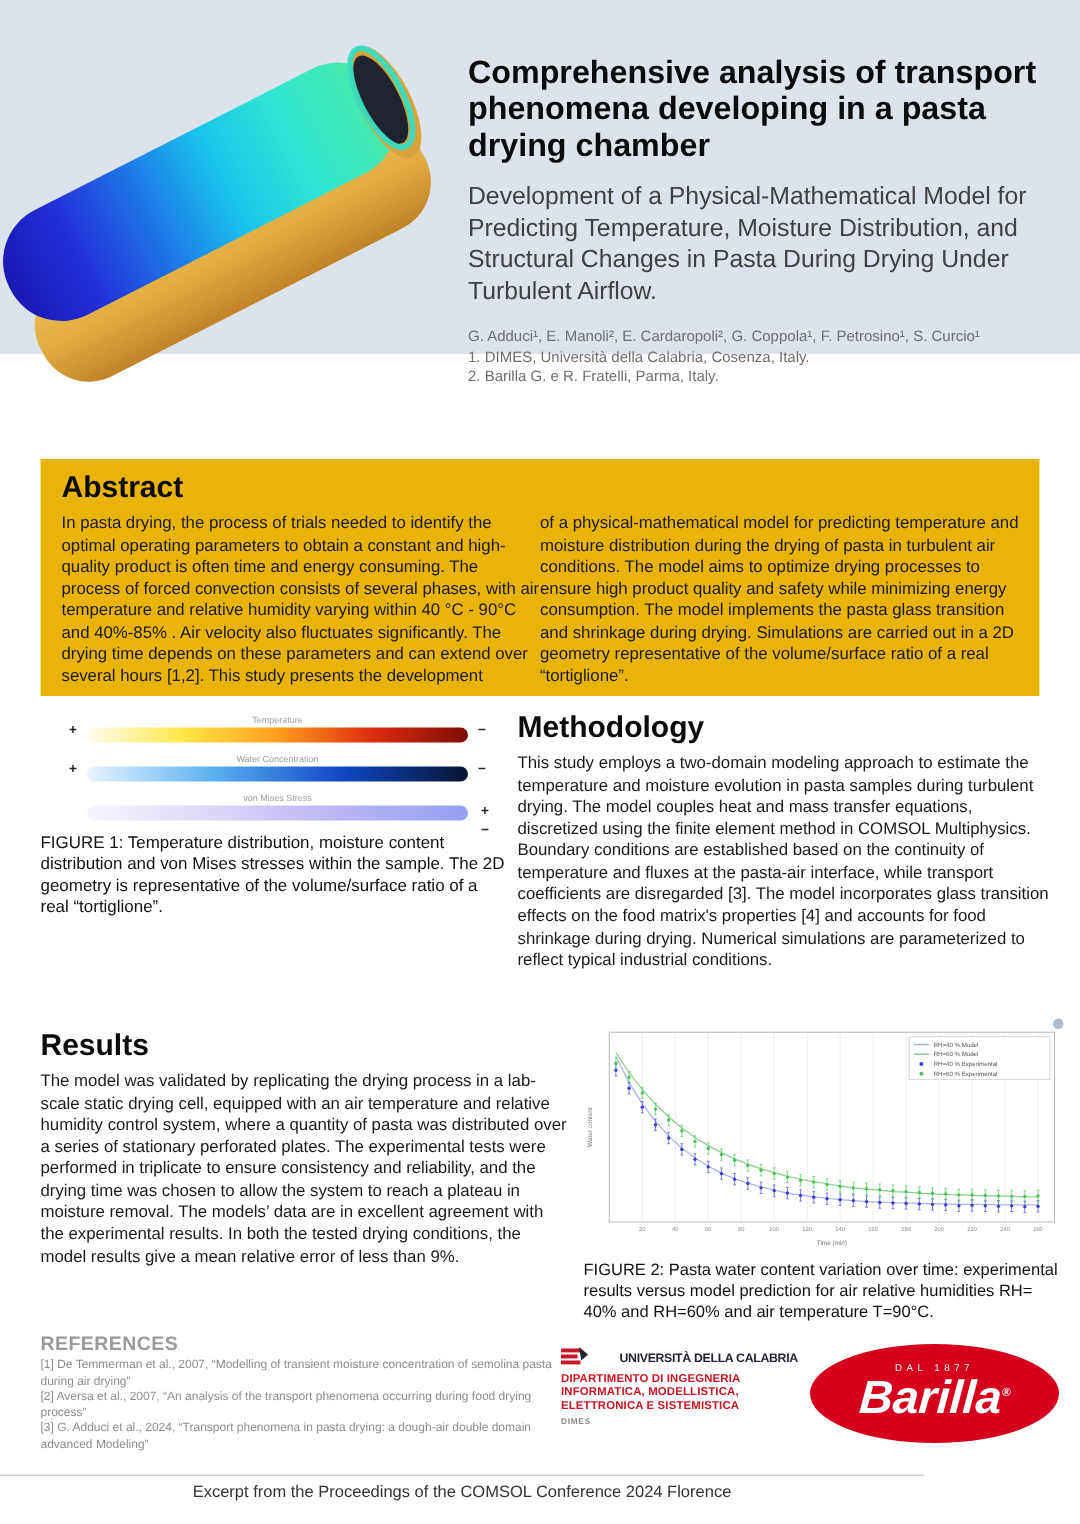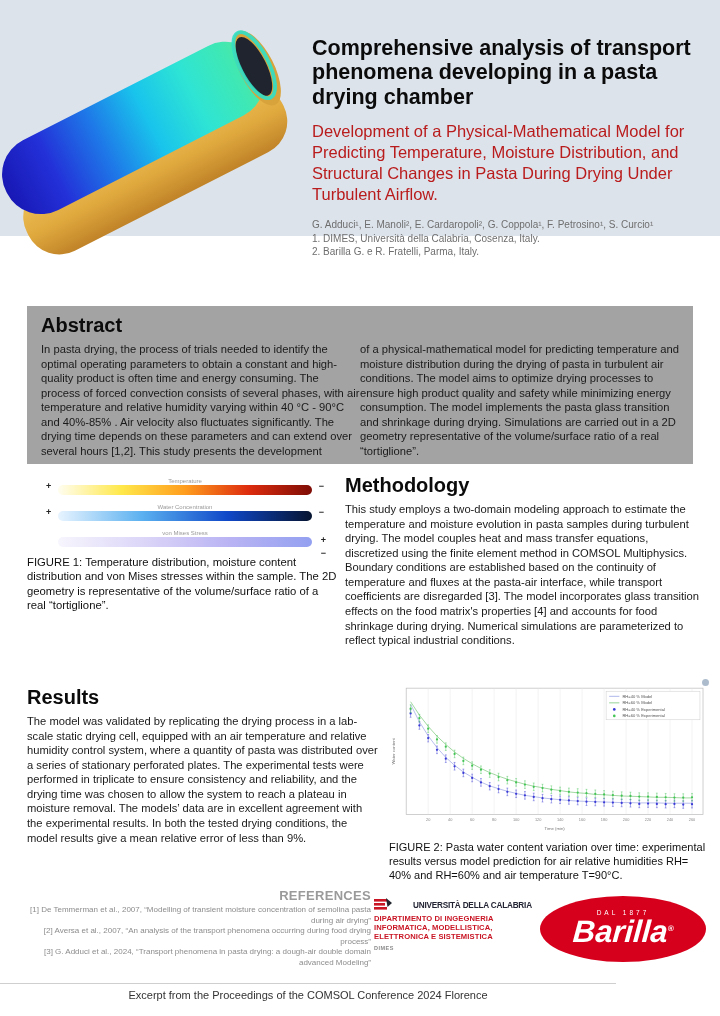--- a/index.html
+++ b/index.html
@@ -3,25 +3,25 @@
 <meta charset="utf-8">
 <style>
   html,body{margin:0;padding:0;background:#ffffff;}
   .page{position:relative;width:720px;height:1016px;background:#ffffff;overflow:hidden;
         font-family:"Liberation Sans",sans-serif;color:#111;}
   
   .header{position:absolute;left:0;top:0;width:720px;height:236px;background:#dde3eb;}
   .pasta-art{position:absolute;left:-6px;top:4px;width:300px;height:286px;}
   .header-text{position:absolute;left:312px;top:36px;width:392px;}
   .poster-title{font-size:21.5px;font-weight:bold;line-height:1.13;margin:0 0 12px 0;color:#0b0b0b;}
-  .poster-subtitle{font-size:16.5px;line-height:1.28;margin:0 0 14px 0;color:#b91c1c;}
+  .poster-subtitle{font-size:16.5px;line-height:1.28;margin:0 0 14px 0;color:#404040;}
   .authors{font-size:10px;color:#6e6e6e;margin:0 0 3px 0;}
   .affil{font-size:10px;color:#6e6e6e;margin:0 0 2px 0;}
   
-  .abstract-panel{position:absolute;left:27px;top:306px;width:666px;height:158px;background:#a3a3a3;
+  .abstract-panel{position:absolute;left:27px;top:306px;width:666px;height:158px;background:#eab308;
         box-sizing:border-box;padding:8px 14px;}
   .section-heading{font-size:20px;font-weight:bold;color:#0b0b0b;margin:0 0 5px 0;}
   .abs-cols{display:flex;}
   .abs-col{flex:1;font-size:11.2px;line-height:1.3;color:#1a1a1a;}
   
   .fig1-block{position:absolute;left:27px;top:472px;width:310px;}
   .fig1-bars{position:relative;left:18px;top:6px;width:280px;}
   .bar-row{position:relative;margin-bottom:9px;}
   .bar-label{text-align:center;font-size:6px;color:#9a9a9a;margin-bottom:1px;}
   .bar{height:10px;border-radius:5px;margin:0 13px;}
@@ -36,21 +36,21 @@
   .body-text{font-size:11.2px;line-height:1.3;color:#1a1a1a;margin:0;}
   
   .results-block{position:absolute;left:27px;top:686px;width:352px;}
   
   .fig2-block{position:absolute;left:389px;top:680px;width:320px;}
   .fig2-chart-wrap{position:relative;width:320px;height:156px;}
   .fig2-watermark{position:absolute;right:0px;top:-1px;width:7px;height:7px;border-radius:50%;
         background:#9fb0c4;opacity:.85;}
   .fig2-caption{font-size:11px;line-height:1.28;color:#111;margin-top:4px;}
   
-  .references-block{position:absolute;left:27px;top:888px;width:344px;text-align:right;}
+  .references-block{position:absolute;left:27px;top:888px;width:344px;}
   .ref-heading{font-size:13px;font-weight:bold;color:#9a9a9a;margin:0 0 2px 0;letter-spacing:.3px;}
   .ref-item{font-size:8px;line-height:1.32;color:#8c8c8c;margin:0;}
   
   .unical-logo{position:absolute;left:374px;top:898px;width:160px;}
   .unical-top{display:flex;align-items:center;gap:21px;}
   .unical-name{font-size:8.2px;font-weight:bold;color:#222433;letter-spacing:-0.2px;}
   .unical-dept{font-size:7.6px;font-weight:bold;color:#c91524;line-height:1.18;margin-top:3px;letter-spacing:.1px;}
   .unical-acr{font-size:5.5px;font-weight:bold;color:#8a8a8a;margin-top:3px;letter-spacing:.5px;}
   .barilla-logo{position:absolute;left:540px;top:896px;width:166px;height:66px;background:#d6001c;
         border-radius:50%;display:flex;flex-direction:column;align-items:center;justify-content:center;}

